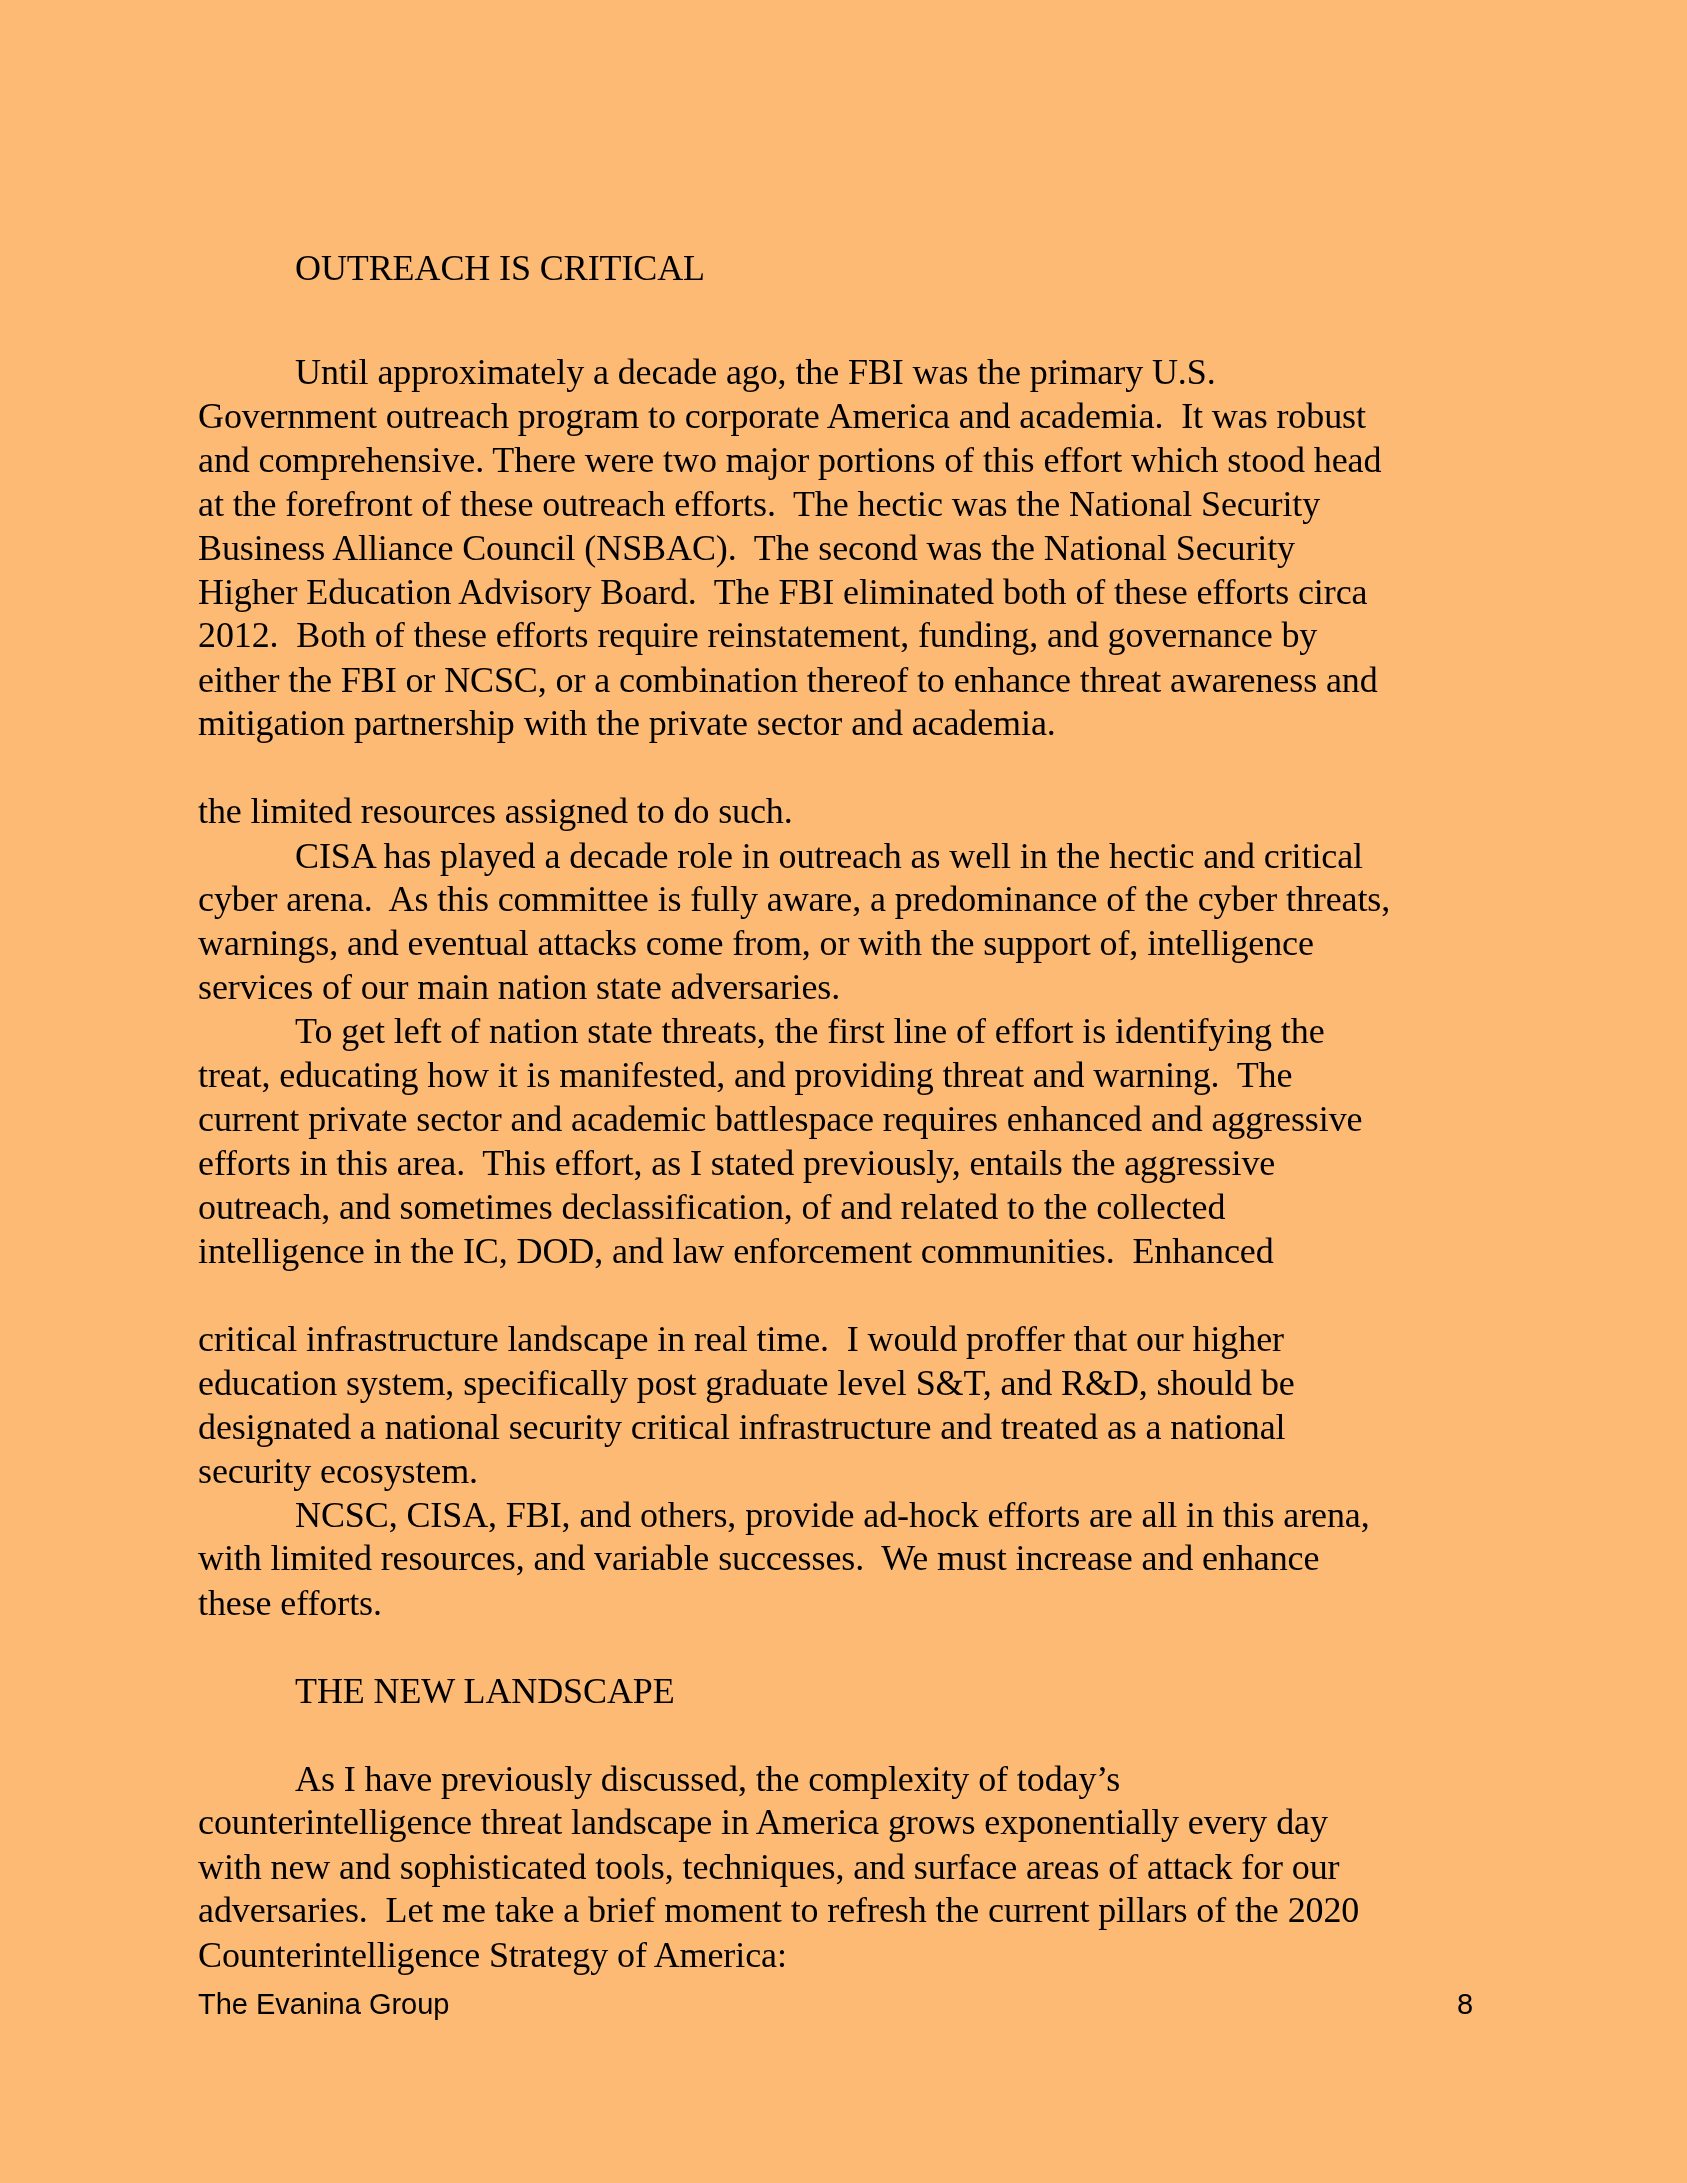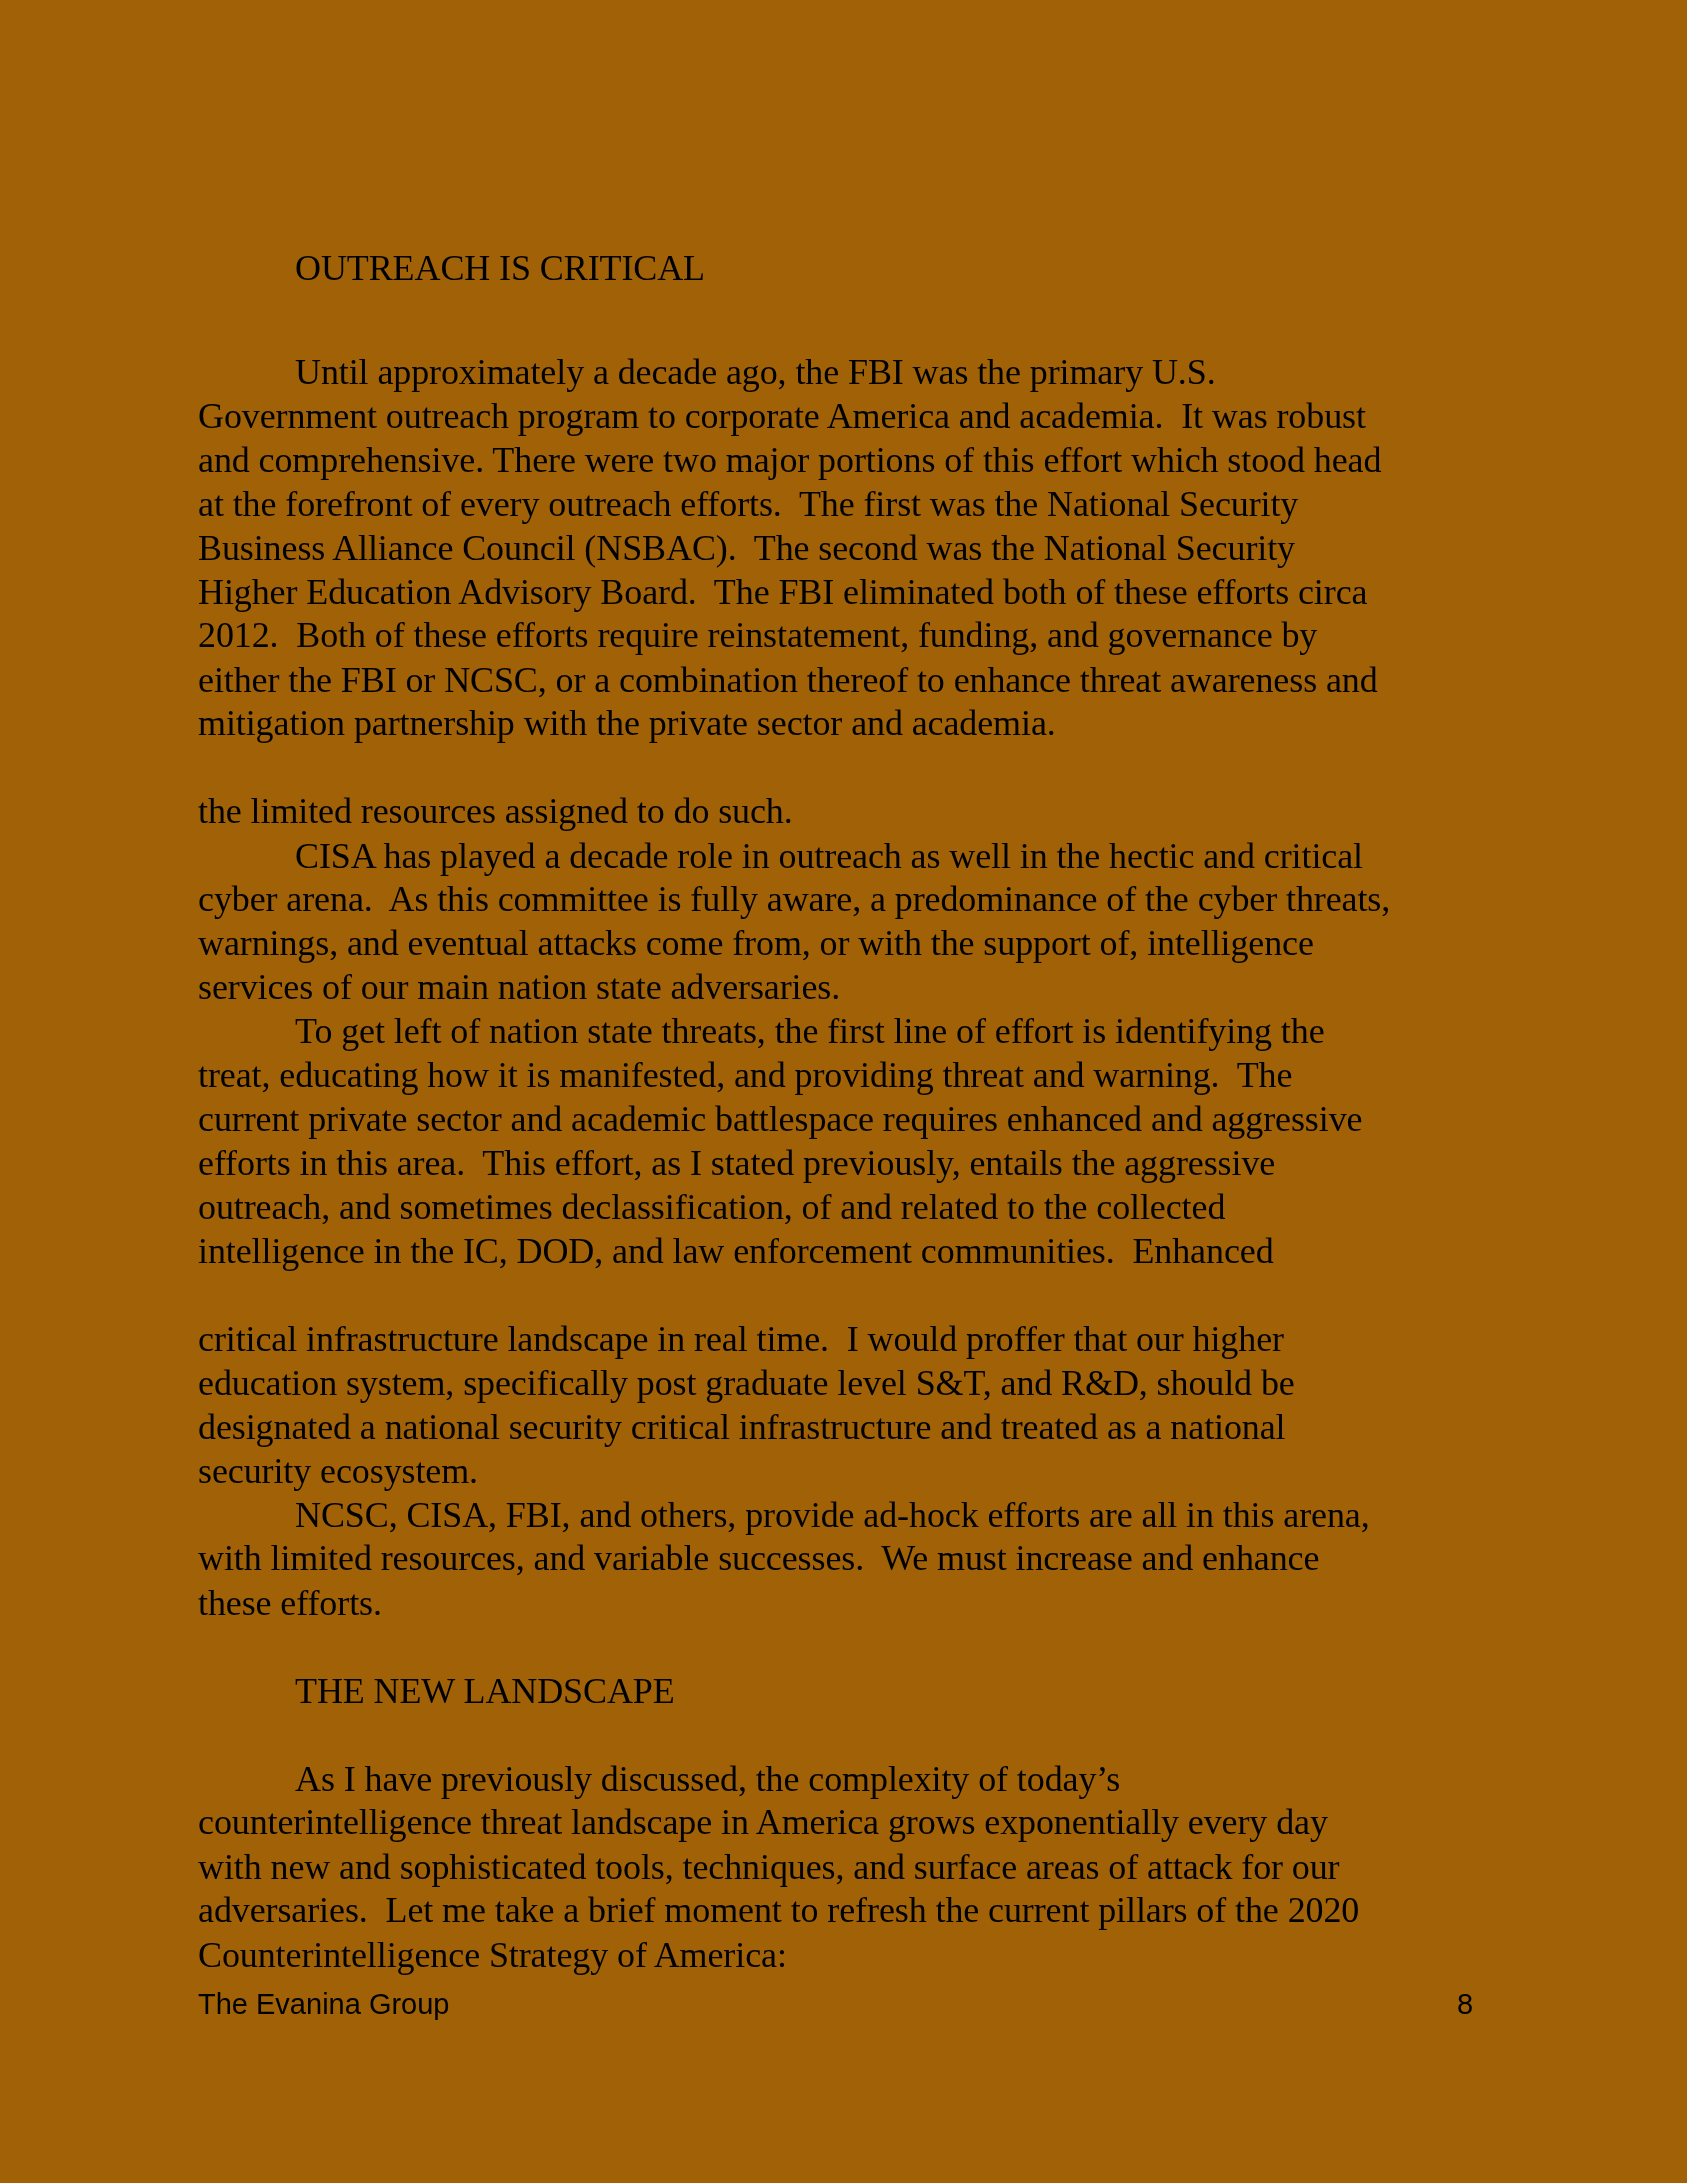--- a/index.html
+++ b/index.html
@@ -1,17 +1,17 @@
 <!DOCTYPE html>
 <html style="font-size:10.6px"><head>
 <meta charset="utf-8">
 <style>
   html, body { margin: 0; padding: 0; background: #ffffff; }
   body { width: 1687px; height: 2183px; position: relative; overflow: hidden; }
-  .page { position: absolute; left: 0; top: 0; width: 1687px; height: 2183px; background: #a16207; }
+  .page { position: absolute; left: 0; top: 0; width: 1687px; height: 2183px; background: #fdba74; }
   .line {
     position: absolute; left: 198px; white-space: pre;
     font-family: "Liberation Serif", serif; font-size: 36px; line-height: 44px;
     color: #000; letter-spacing: -0.1px;
   }
   .indent { left: 295px; text-align: right; }
   .heading { left: 295px; }
   .footer {
     position: absolute; top: 1986px; font-family: "Liberation Sans", sans-serif;
     font-size: 29px; line-height: 37px; color: #000;
@@ -21,21 +21,21 @@
 </style>
 </head>
 <body>
 
 <div class="page">
   <div class="line heading" style="top:246px">OUTREACH IS CRITICAL</div>
 
   <div class="line indent" style="top:350px">Until approximately a decade ago, the FBI was the primary U.S.</div>
   <div class="line" style="top:394px">Government outreach program to corporate America and academia.  It was robust</div>
   <div class="line" style="top:438px">and comprehensive. There were two major portions of this effort which stood head</div>
-  <div class="line" style="top:482px">at the forefront of every outreach efforts.  The first was the National Security</div>
+  <div class="line" style="top:482px">at the forefront of these outreach efforts.  The hectic was the National Security</div>
   <div class="line" style="top:526px">Business Alliance Council (NSBAC).  The second was the National Security</div>
   <div class="line" style="top:570px">Higher Education Advisory Board.  The FBI eliminated both of these efforts circa</div>
   <div class="line" style="top:613px">2012.  Both of these efforts require reinstatement, funding, and governance by</div>
   <div class="line" style="top:658px">either the FBI or NCSC, or a combination thereof to enhance threat awareness and</div>
   <div class="line" style="top:701px">mitigation partnership with the private sector and academia.</div>
   <div class="line" style="top:789px">the limited resources assigned to do such.</div>
   <div class="line indent" style="top:834px">CISA has played a decade role in outreach as well in the hectic and critical</div>
   <div class="line" style="top:877px">cyber arena.  As this committee is fully aware, a predominance of the cyber threats,</div>
   <div class="line" style="top:921px">warnings, and eventual attacks come from, or with the support of, intelligence</div>
   <div class="line" style="top:965px">services of our main nation state adversaries.</div>

